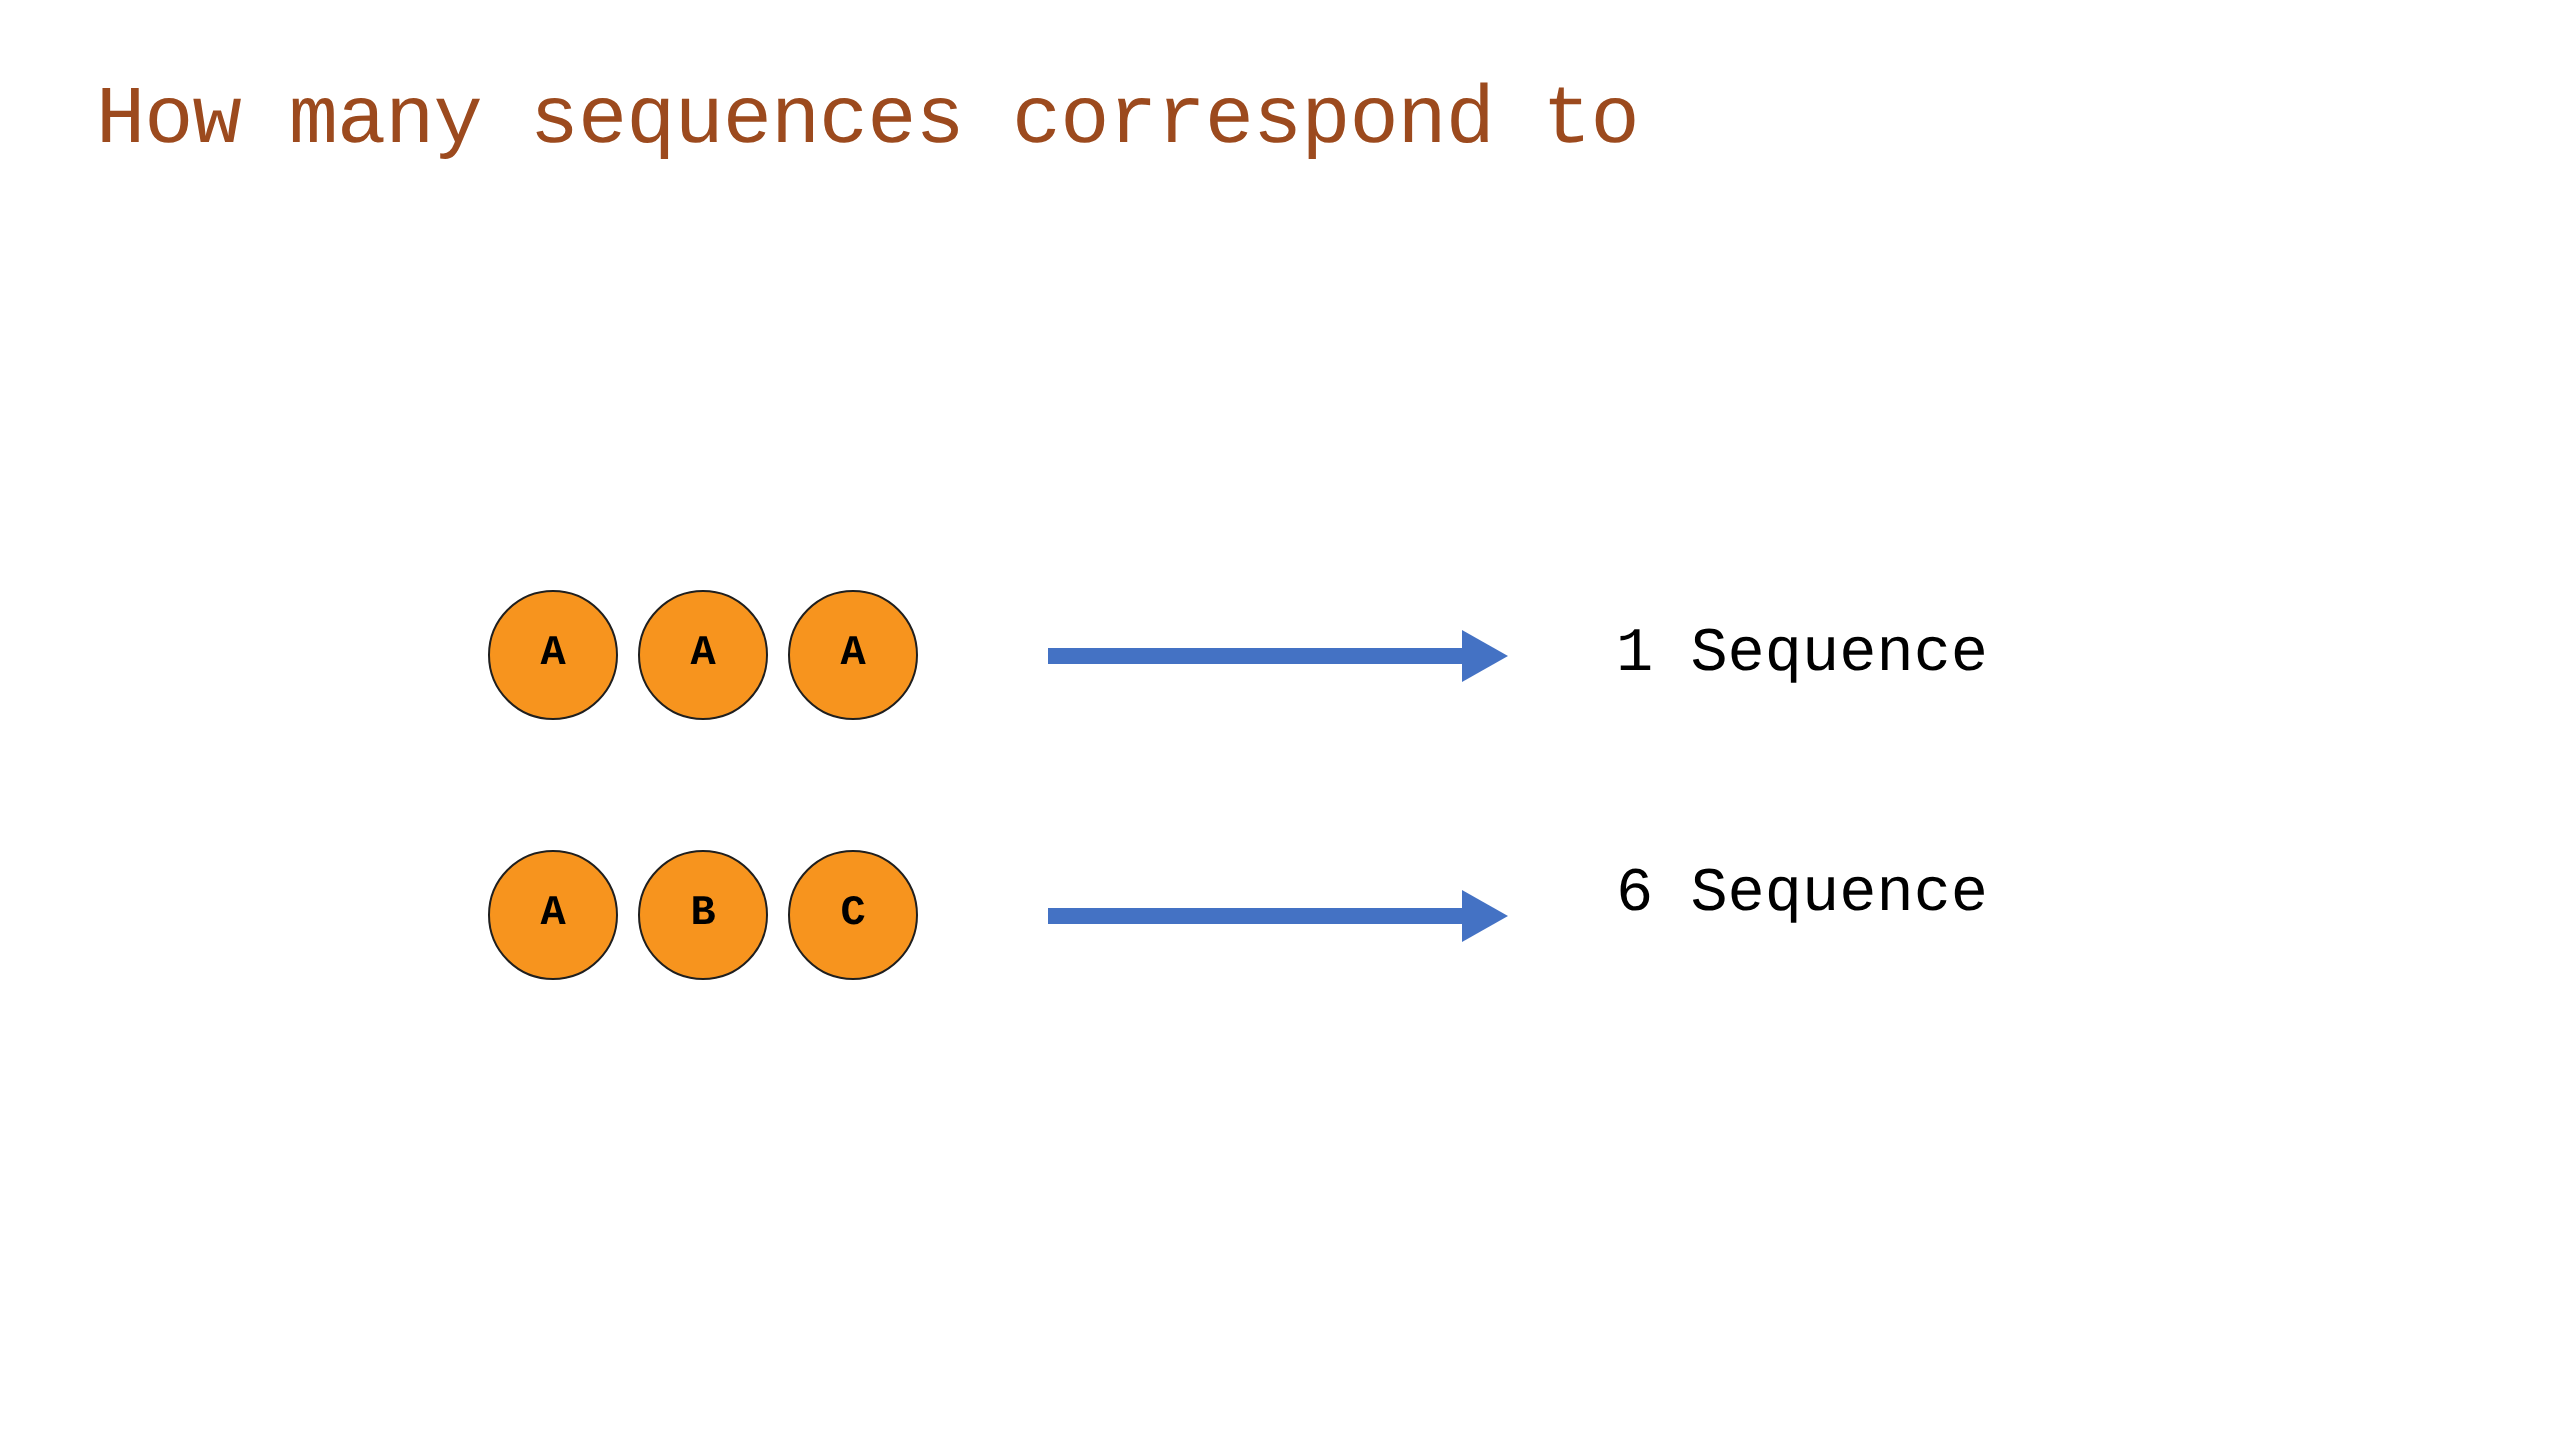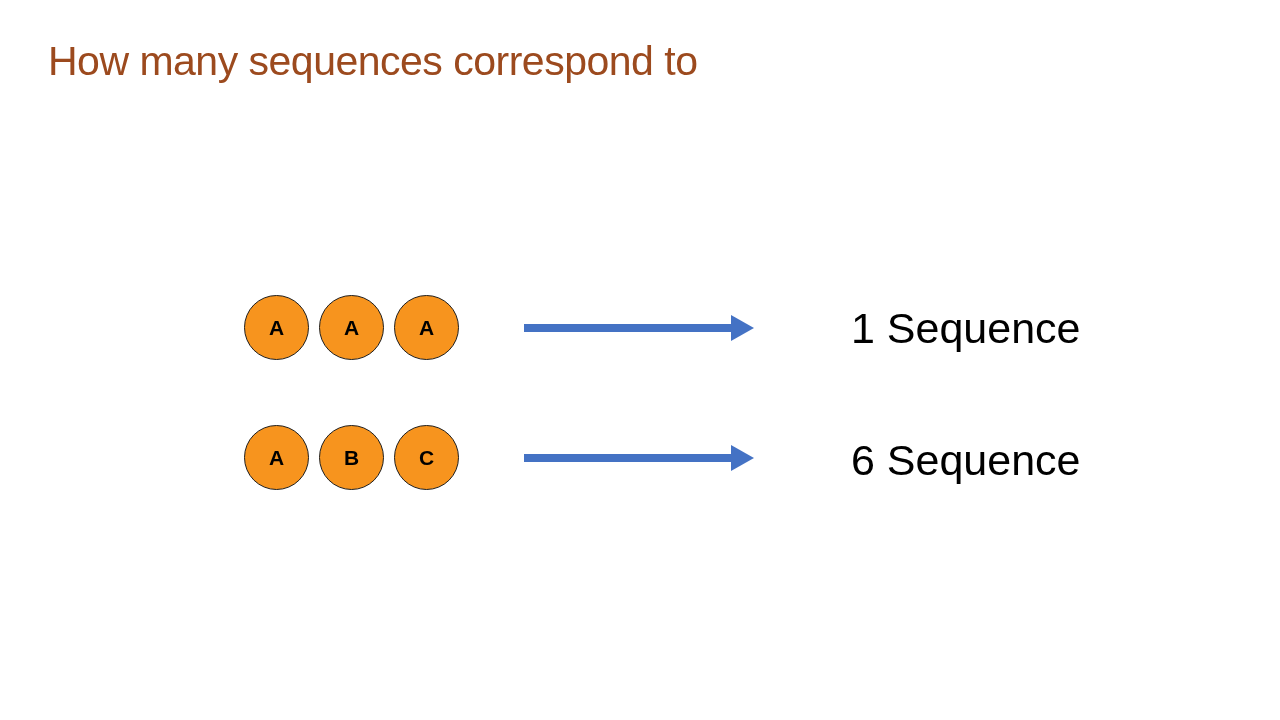--- a/index.html
+++ b/index.html
@@ -6,21 +6,21 @@
     margin: 0;
     padding: 0;
     background: #ffffff;
   }
   .slide {
     position: relative;
     width: 1280px;
     height: 720px;
     background: var(--background, #ffffff);
     overflow: hidden;
-    font-family: Liberation Sans, sans-serif;
+    font-family: Liberation Mono, monospace;
   }
   .title {
     position: absolute;
     left: 48px;
     top: 33px;
     width: 780px;
     color: var(--title, #9C4A1E);
     font-size: 41px;
     line-height: 57px;
     font-weight: 400;
@@ -62,28 +62,27 @@
     height: 28px;
   }
   .arrow.a1 { top: 314px; }
   .arrow.a2 { top: 444px; }
   .arrow rect, .arrow polygon { fill: var(--arrow, #4472C4); }
 
   .result {
     position: absolute;
     left: 808px;
     color: var(--label-text, #000000);
-    font-size: 43px;
+    font-size: 31px;
     line-height: 48px;
     font-weight: 400;
     white-space: nowrap;
-    margin-left: 43px;
   }
   .result.r1 { top: 304px; }
-  .result.r2 { top: 436px; }
+  .result.r2 { top: 424px; }
 </style>
 </head>
 <body>
 
 <div class="slide">
 
   <div class="title">
     <span class="title-line">How many sequences correspond to</span>
   </div>
 

